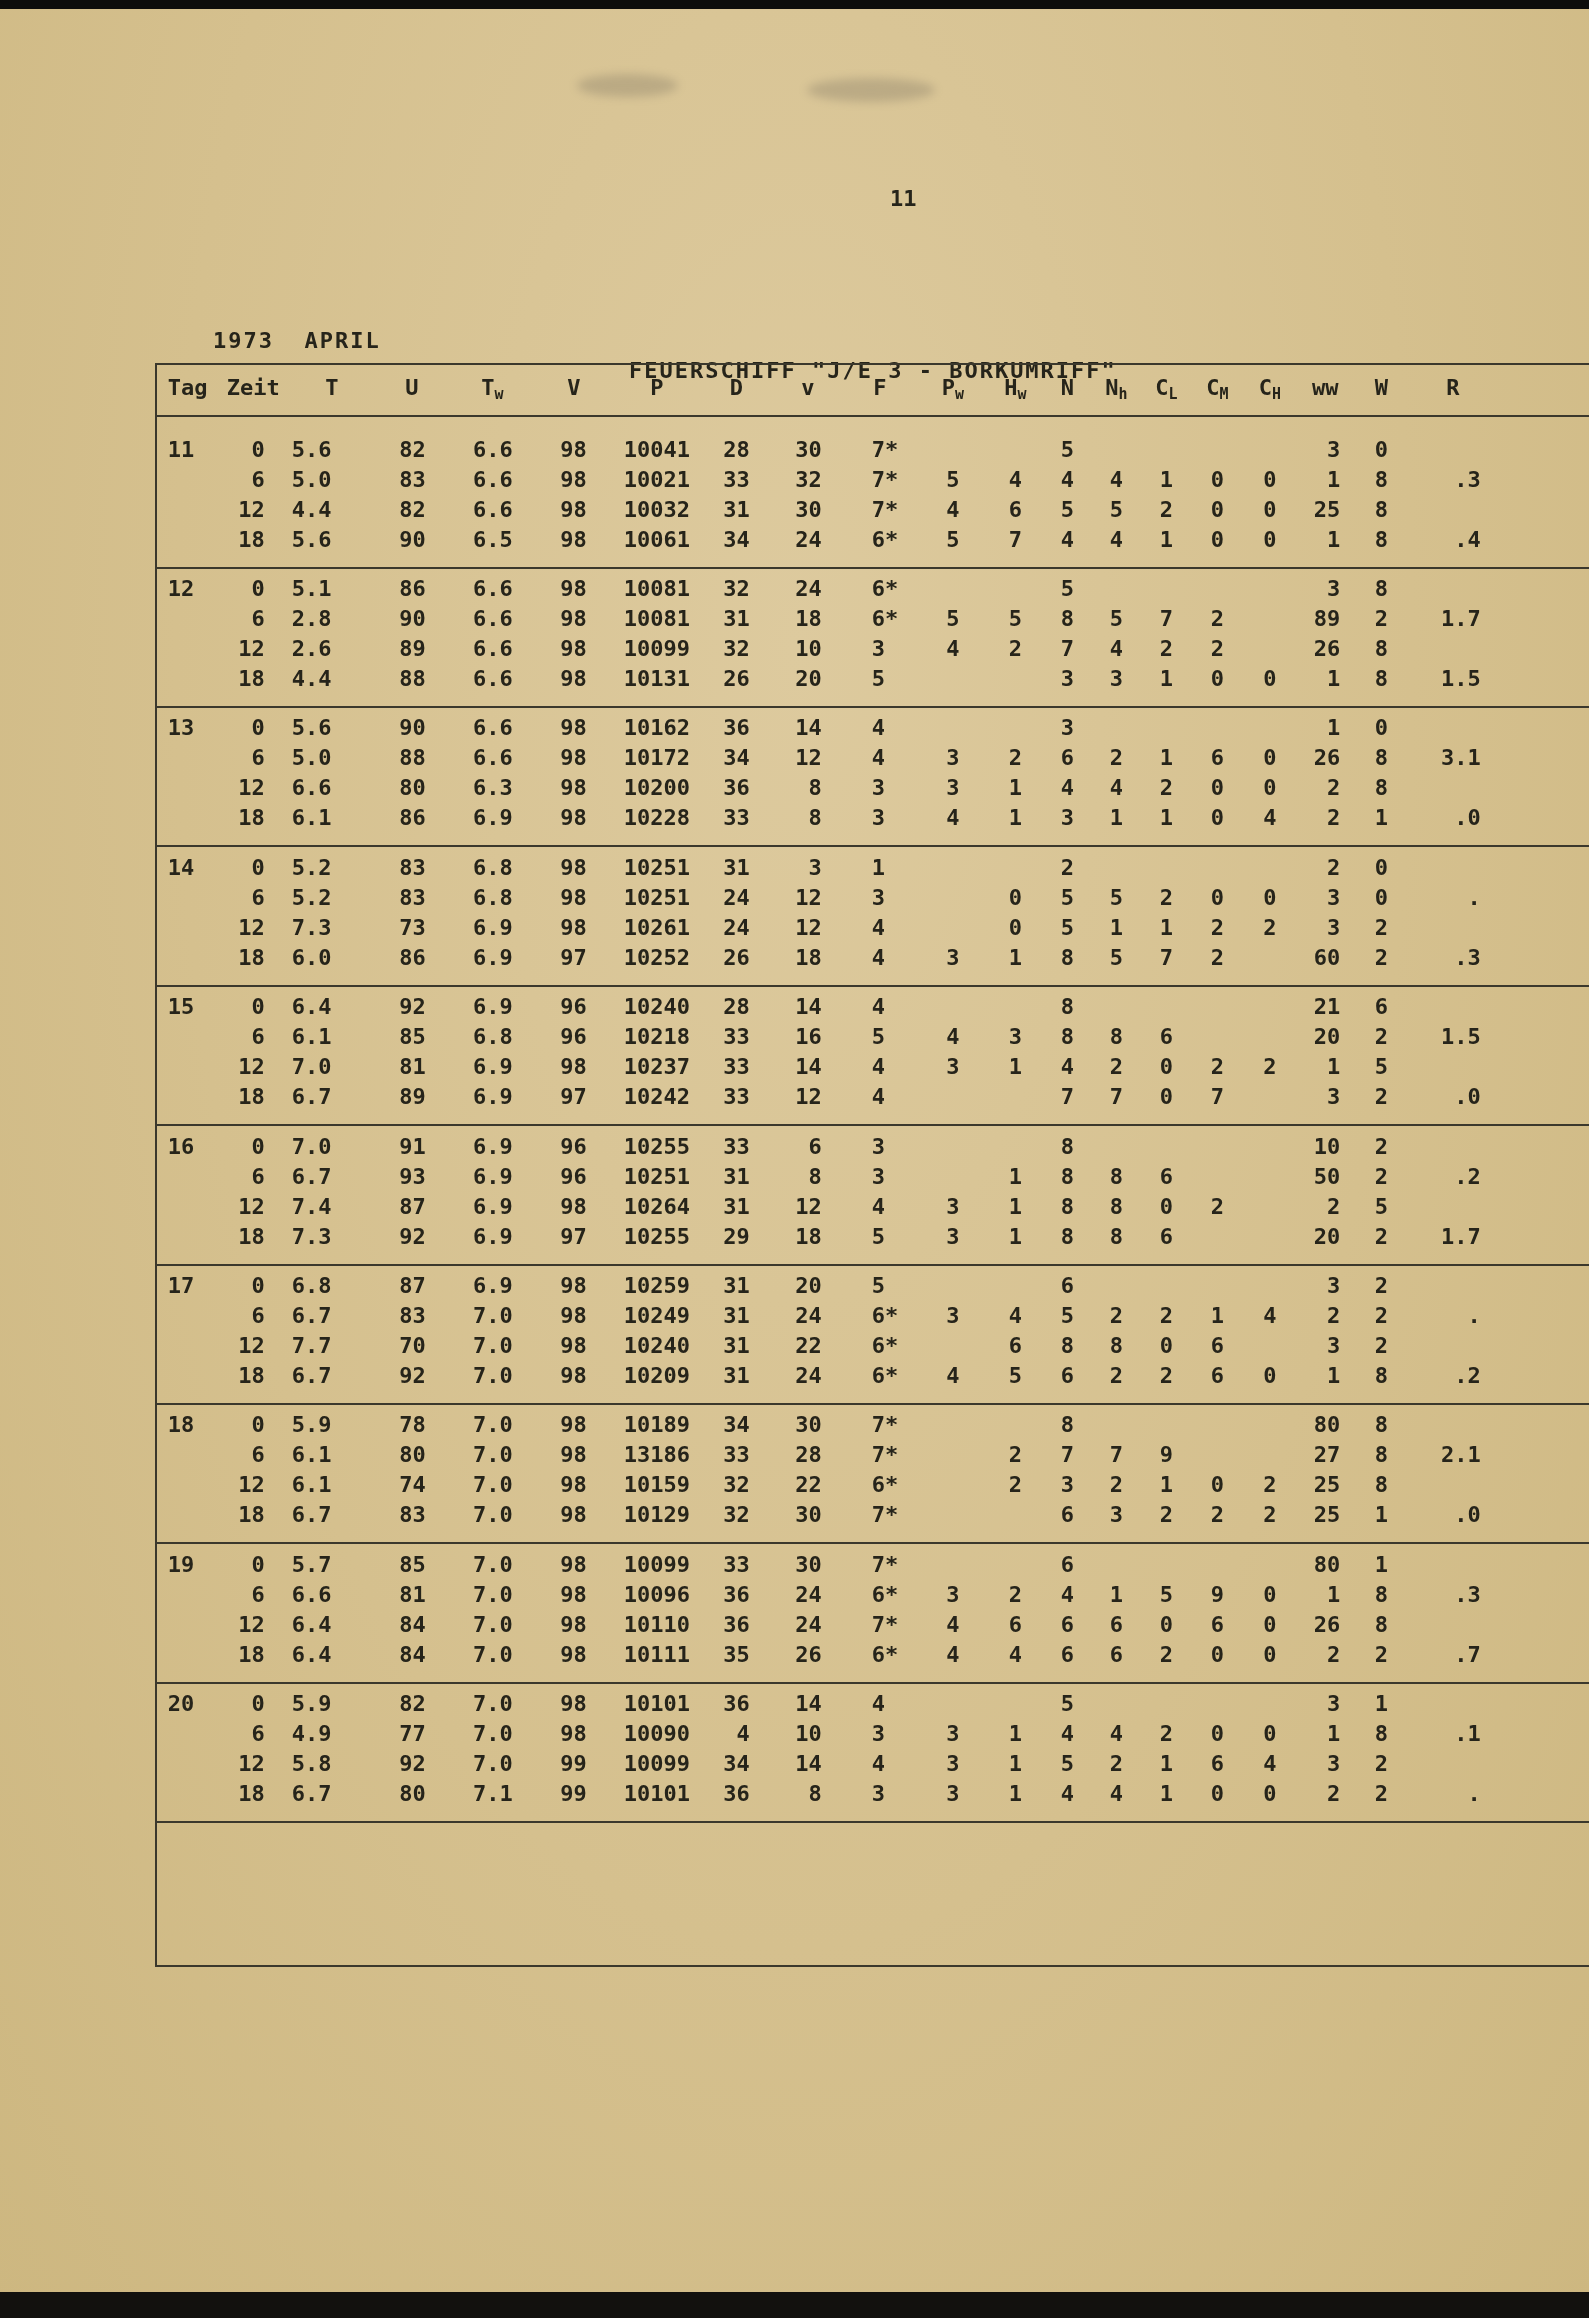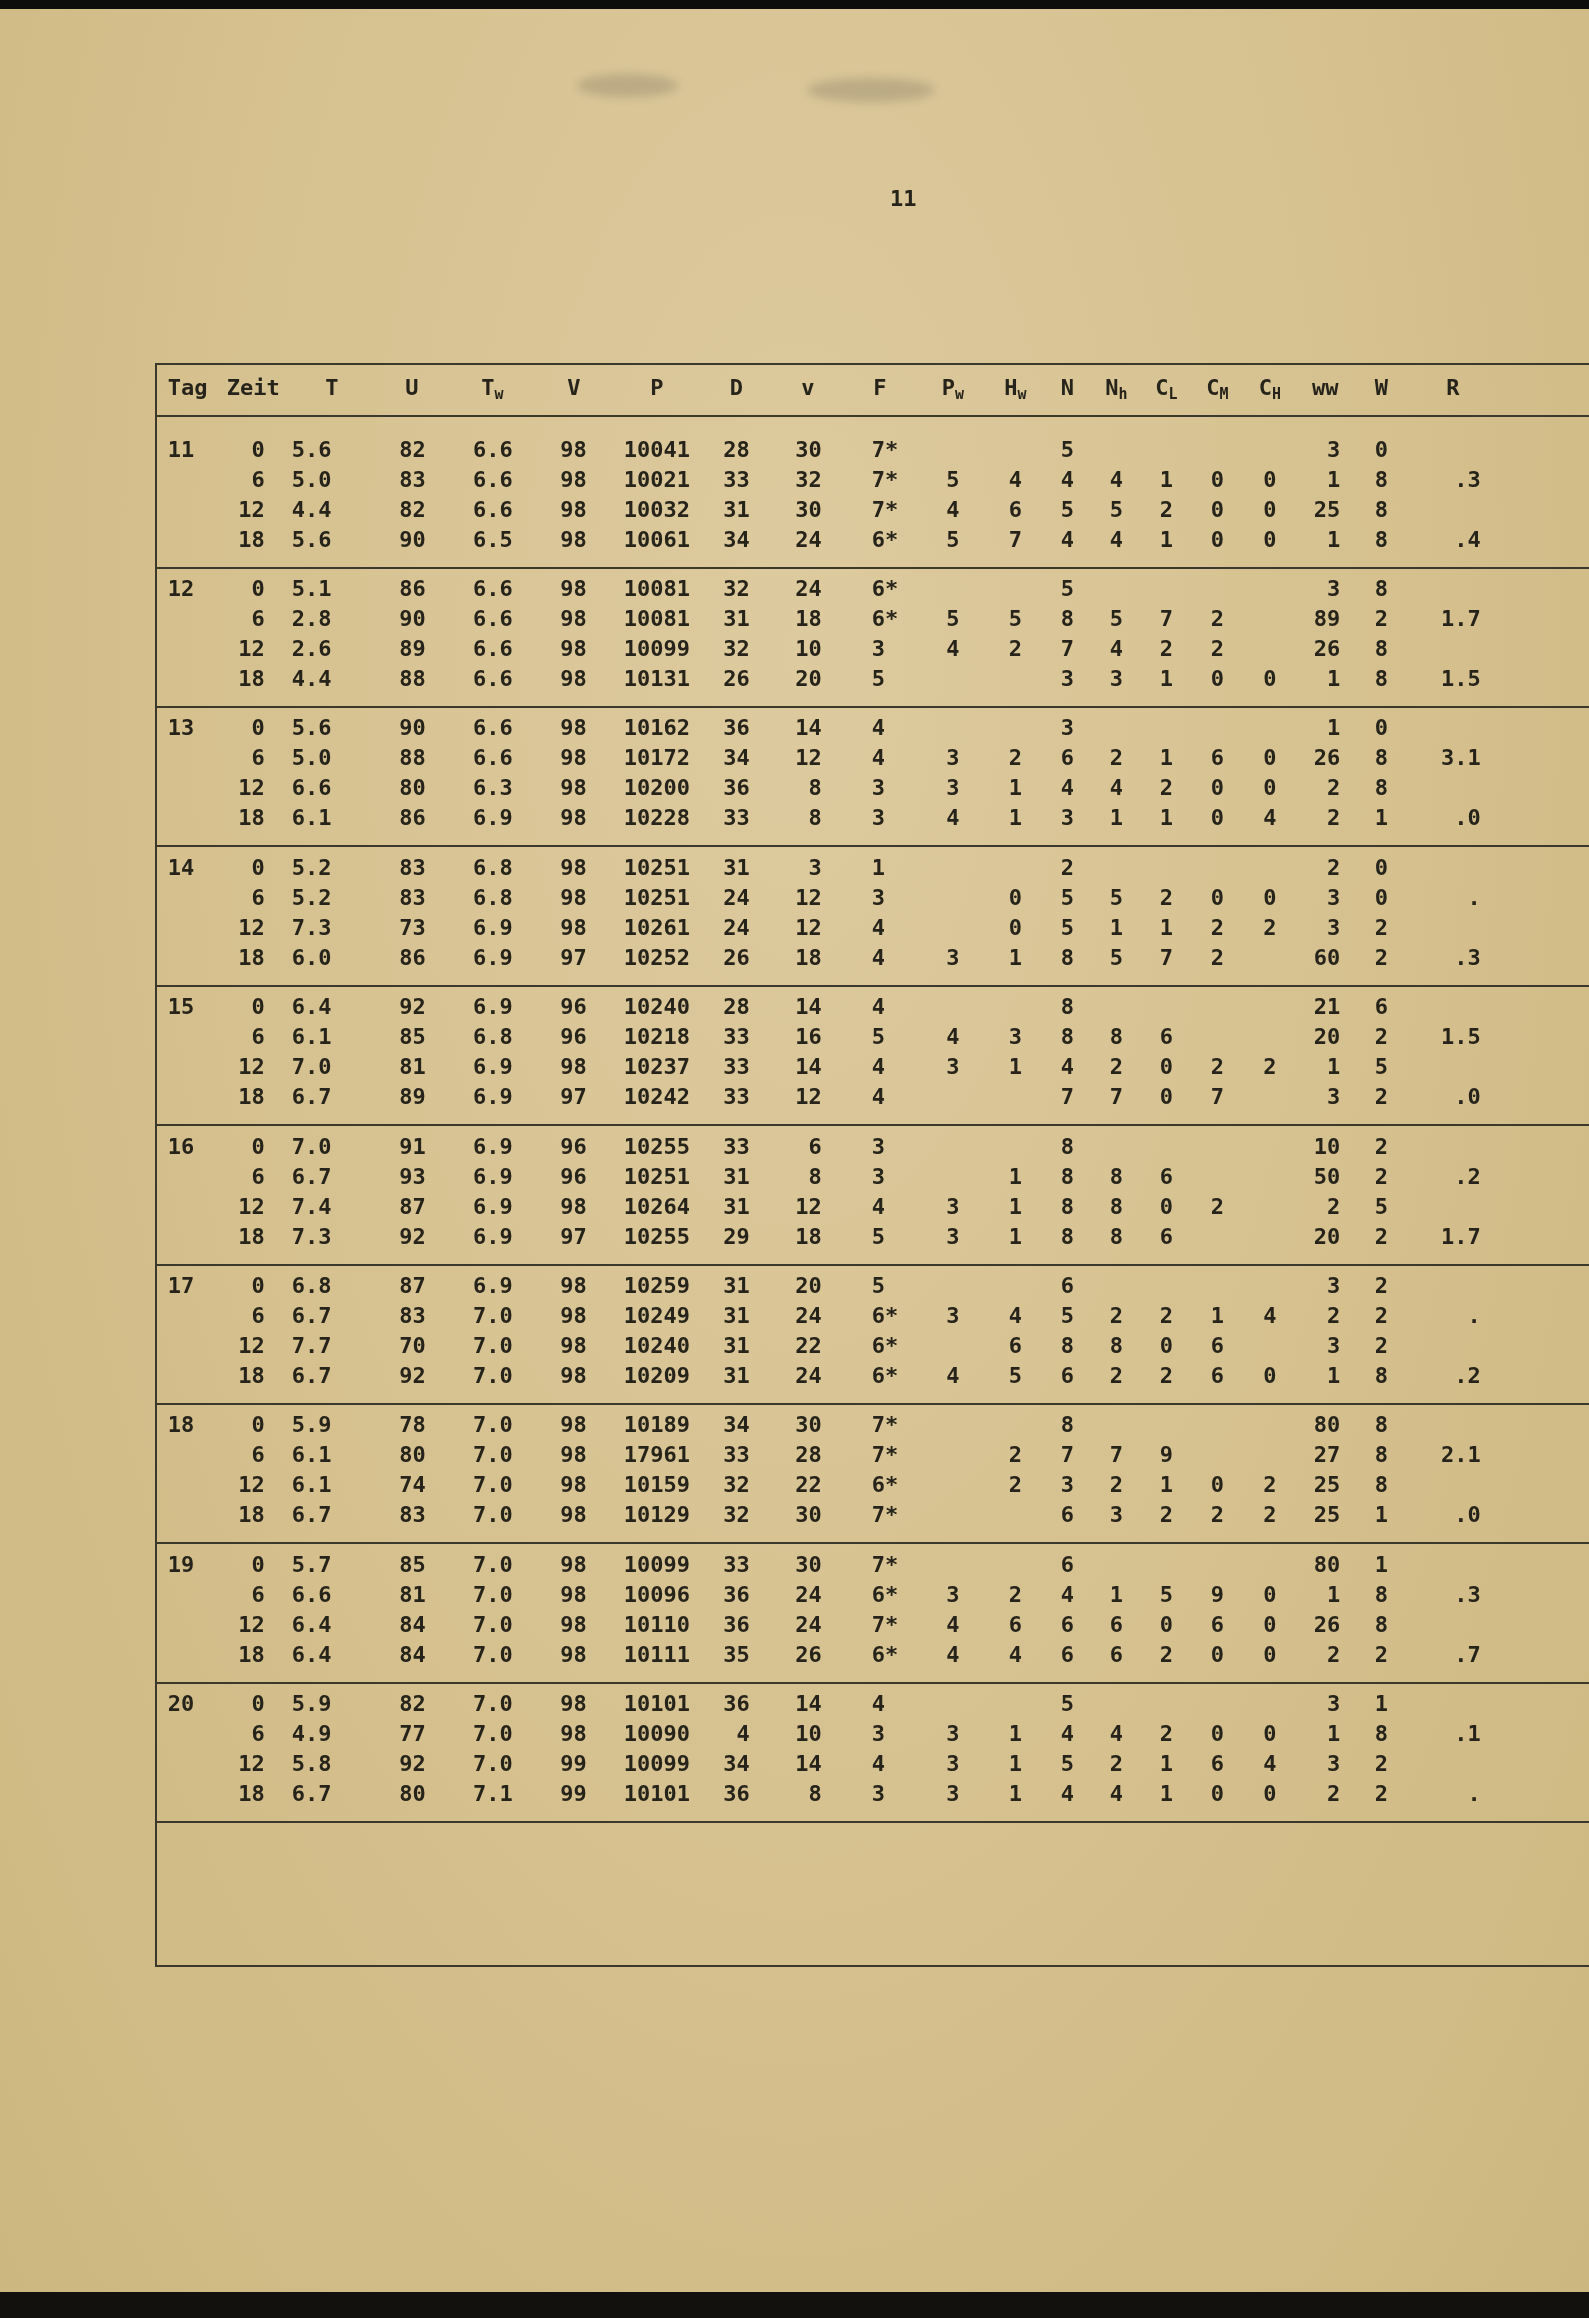--- a/index.html
+++ b/index.html
@@ -67,20 +67,24 @@
 </head>
 <body>
 
 <div class="page">
   <div class="scan-band-top"></div>
   <div class="scan-smudge smudge-1"></div>
   <div class="scan-smudge smudge-2"></div>
 
   <div class="page-number">11</div>
 
+  <div class="doc-header">
+    <span class="date-label">1973  APRIL</span>
+    <span class="doc-title">FEUERSCHIFF "J/E 3 - BORKUMRIFF"</span>
+  </div>
 
   <div class="weather-table">
     <div class="thead" id="thead">
         <div class="cell th c0"><span>Tag</span></div>
         <div class="cell th c1"><span>Zeit</span></div>
         <div class="cell th c2"><span>T</span></div>
         <div class="cell th c3"><span>U</span></div>
         <div class="cell th c4"><span>T</span><span class="sub">w</span></div>
         <div class="cell th c5"><span>V</span></div>
         <div class="cell th c6"><span>P</span></div>
@@ -752,21 +756,21 @@
             <div class="cell c18">8</div>
             <div class="cell c19"></div>
           </div>
           <div class="row">
             <div class="cell c0"></div>
             <div class="cell c1">6</div>
             <div class="cell c2">6.1</div>
             <div class="cell c3">80</div>
             <div class="cell c4">7.0</div>
             <div class="cell c5">98</div>
-            <div class="cell c6">17961</div>
+            <div class="cell c6">13186</div>
             <div class="cell c7">33</div>
             <div class="cell c8">28</div>
             <div class="cell c9">7*</div>
             <div class="cell c10"></div>
             <div class="cell c11">2</div>
             <div class="cell c12">7</div>
             <div class="cell c13">7</div>
             <div class="cell c14">9</div>
             <div class="cell c15"></div>
             <div class="cell c16"></div>

